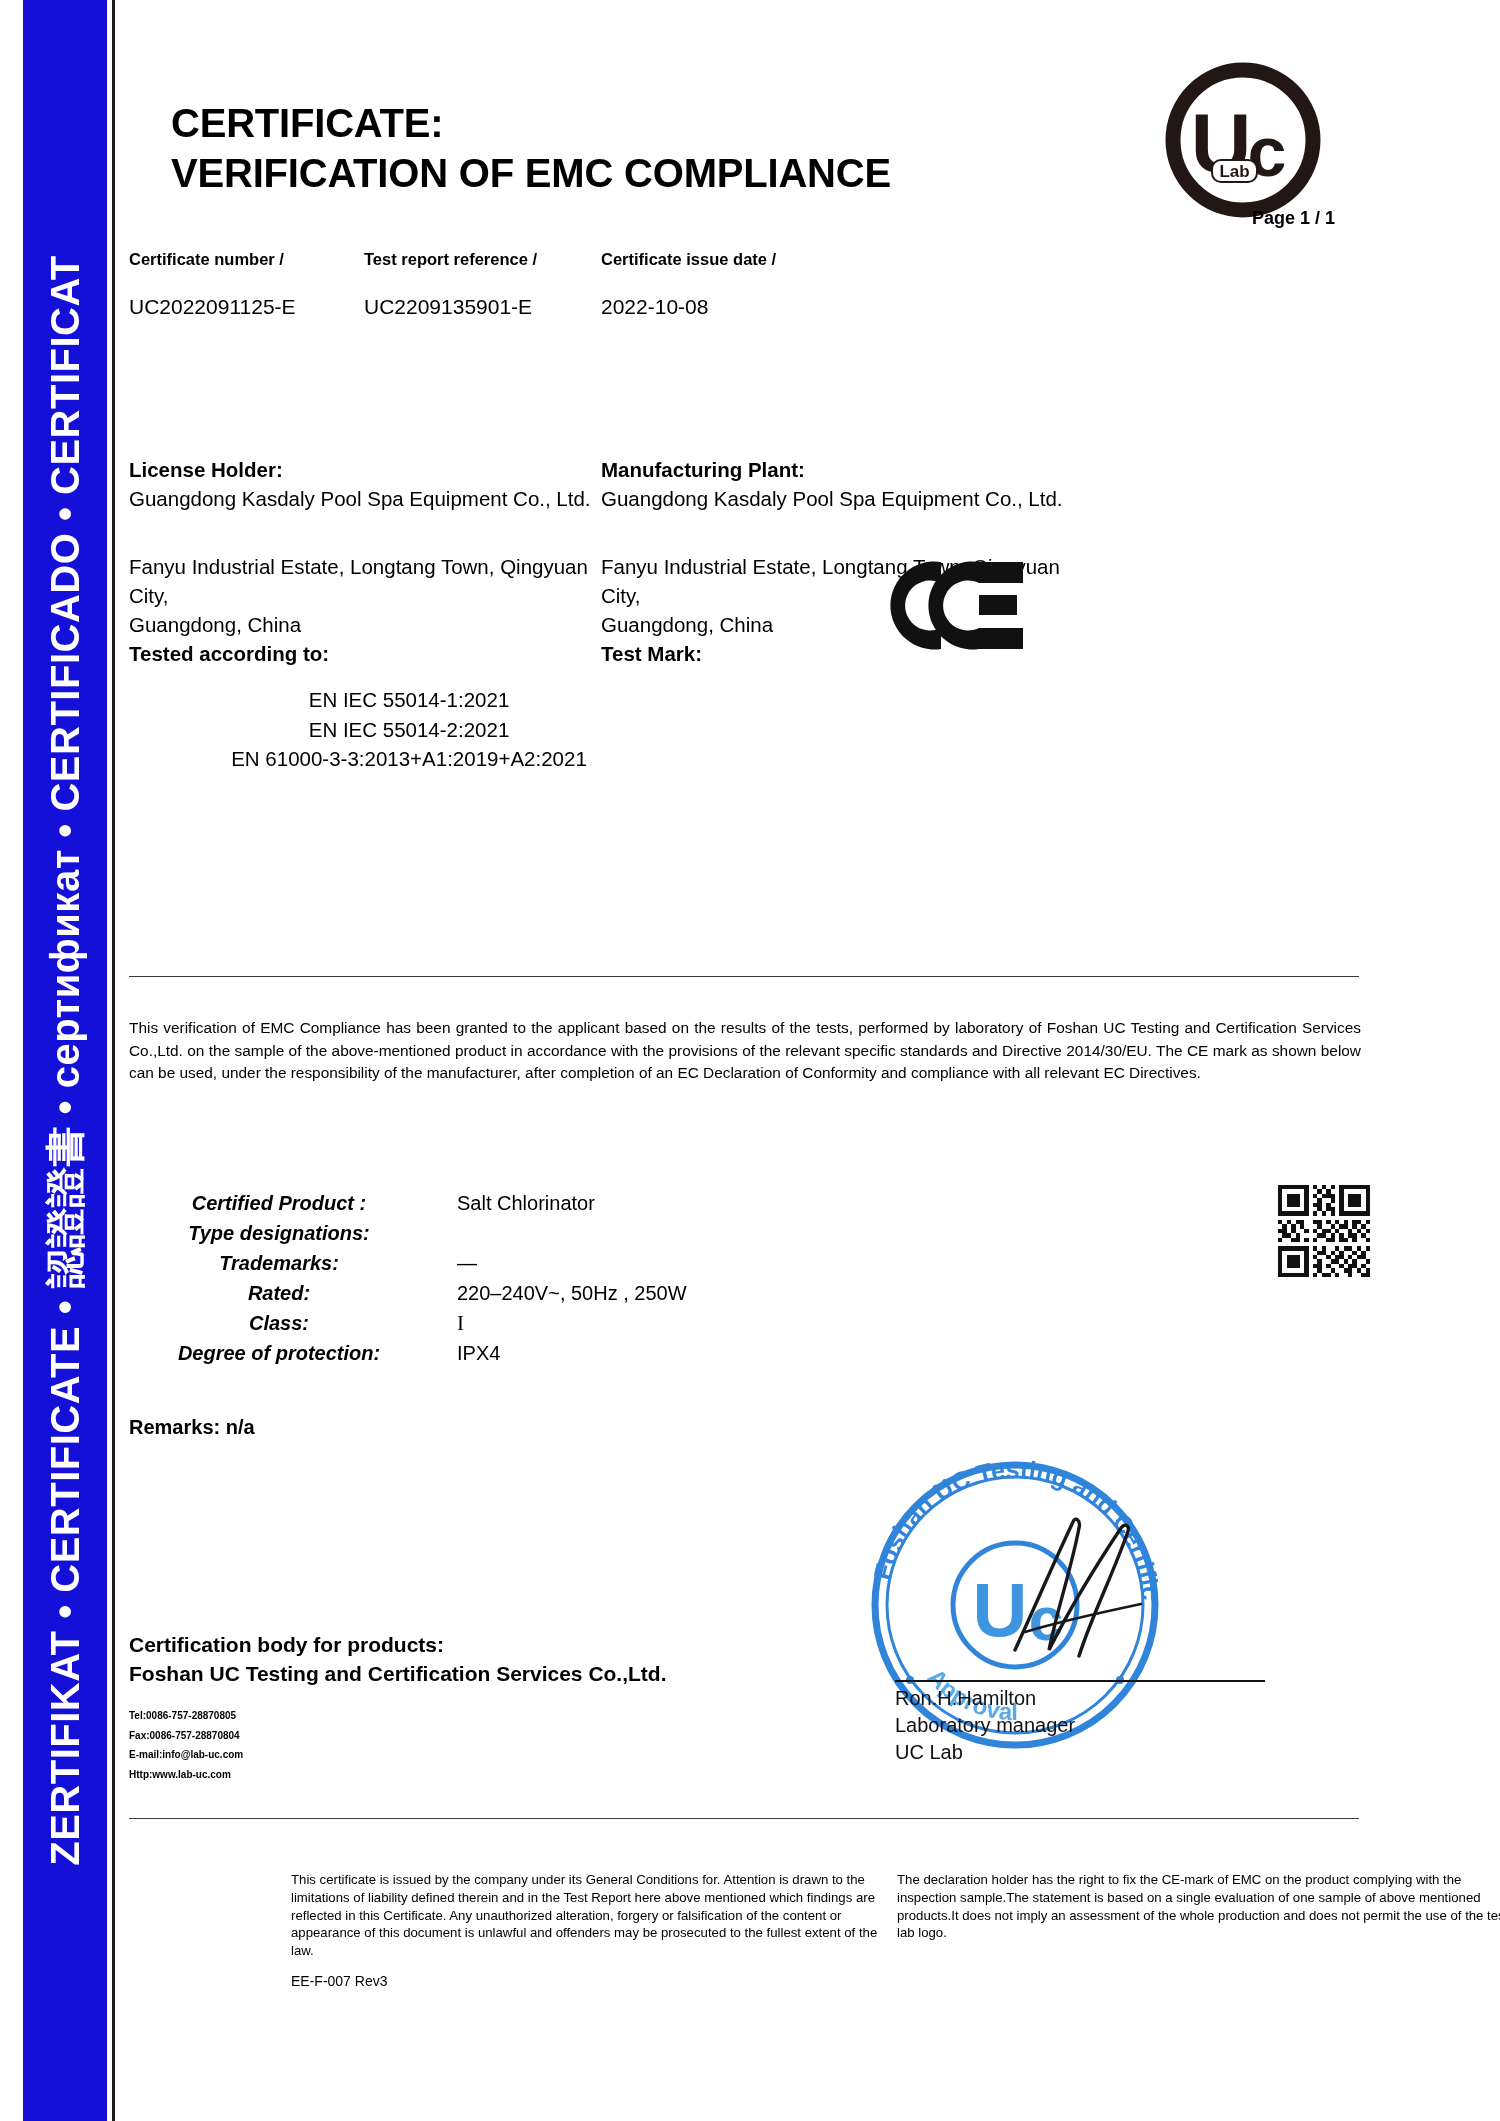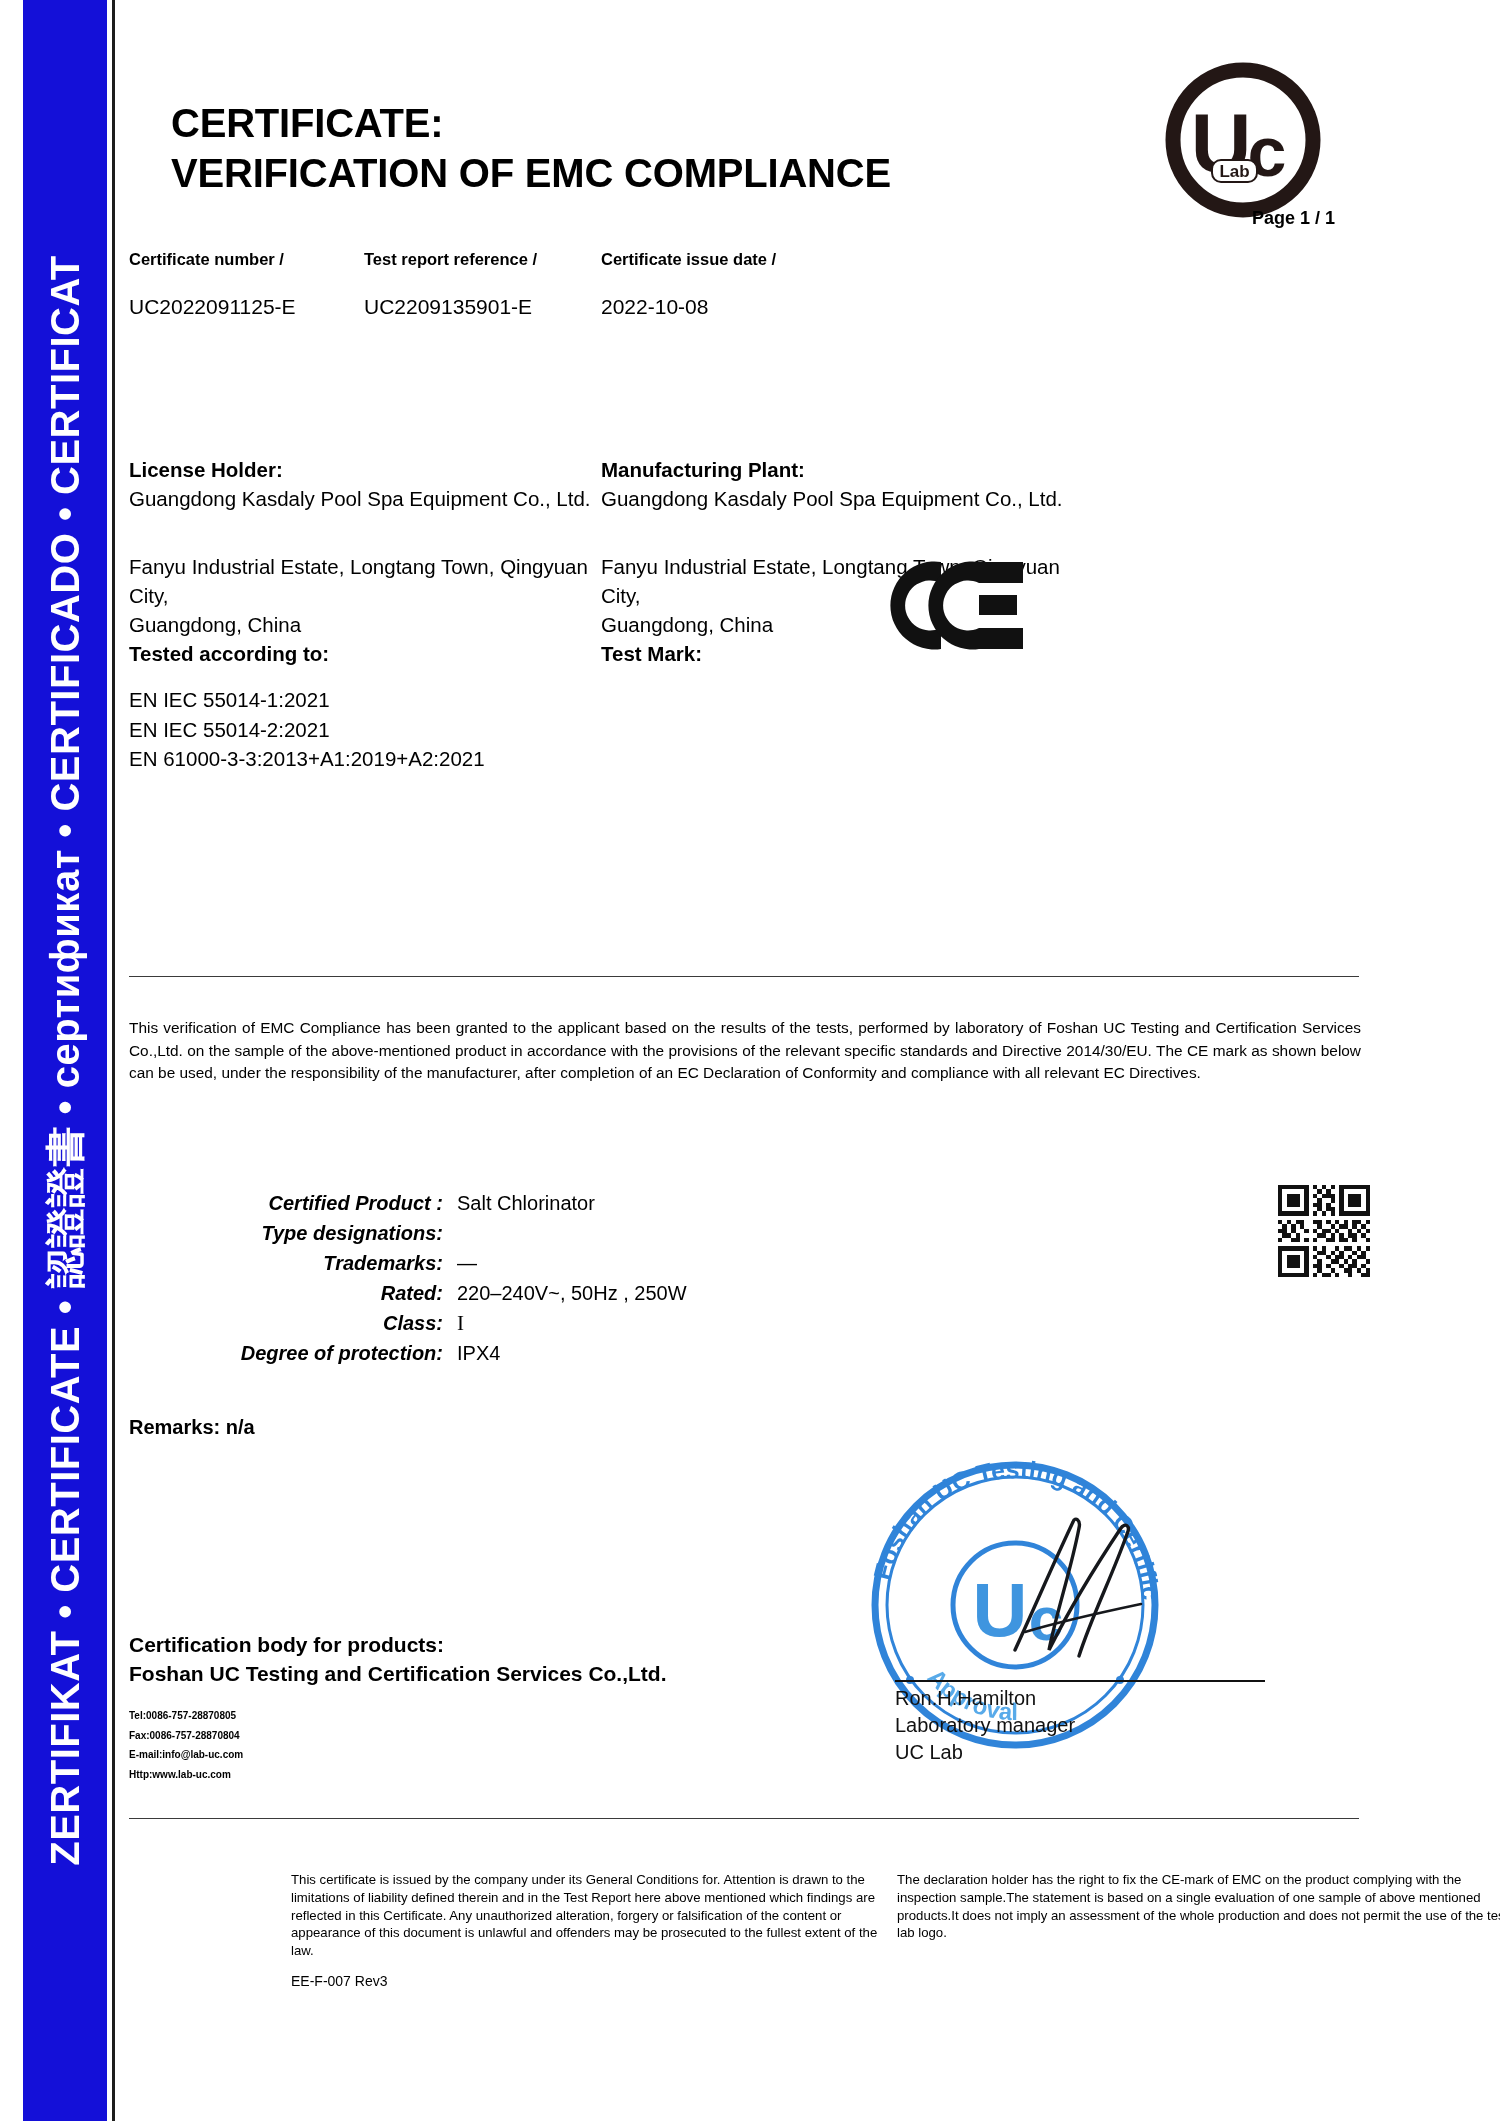--- a/index.html
+++ b/index.html
@@ -122,21 +122,21 @@
     line-height: 22.6px;
     color: #000;
     text-align: justify;
   }
 
   
   .specs { position: absolute; left: 0; top: 1188px; width: 1000px; }
   .spec-row { display: flex; align-items: flex-start; }
   .spec-k {
     width: 342px;
-    text-align: right;
+    text-align: center;
     font-size: 20px;
     font-weight: bold;
     font-style: italic;
     line-height: 30px;
     color: #000;
     padding-right: 14px;
     flex: 0 0 342px;
   }
   .spec-v {
     font-size: 20px;
@@ -230,21 +230,21 @@
         <div class="h-bold">Manufacturing Plant:</div>
         <div class="t-norm">Guangdong Kasdaly Pool Spa Equipment Co., Ltd.</div>
         <div class="t-norm" style="margin-top:39px;">Fanyu Industrial Estate, Longtang Town, Qingyuan City,</div>
         <div class="t-norm">Guangdong, China</div>
       </div>
     </div>
 
     <div class="two-col" style="top:639px;">
       <div class="tc-l" style="width:560px;">
         <div class="h-bold">Tested according to:</div>
-        <div style="margin-top:17px;">
+        <div style="margin-top:17px;text-align:center;">
           <div class="std-line">EN IEC 55014-1:2021</div>
           <div class="std-line">EN IEC 55014-2:2021</div>
           <div class="std-line">EN 61000-3-3:2013+A1:2019+A2:2021</div>
         </div>
       </div>
       <div class="tc-r">
         <div class="h-bold">Test Mark:</div>
       </div>
     </div>
 

